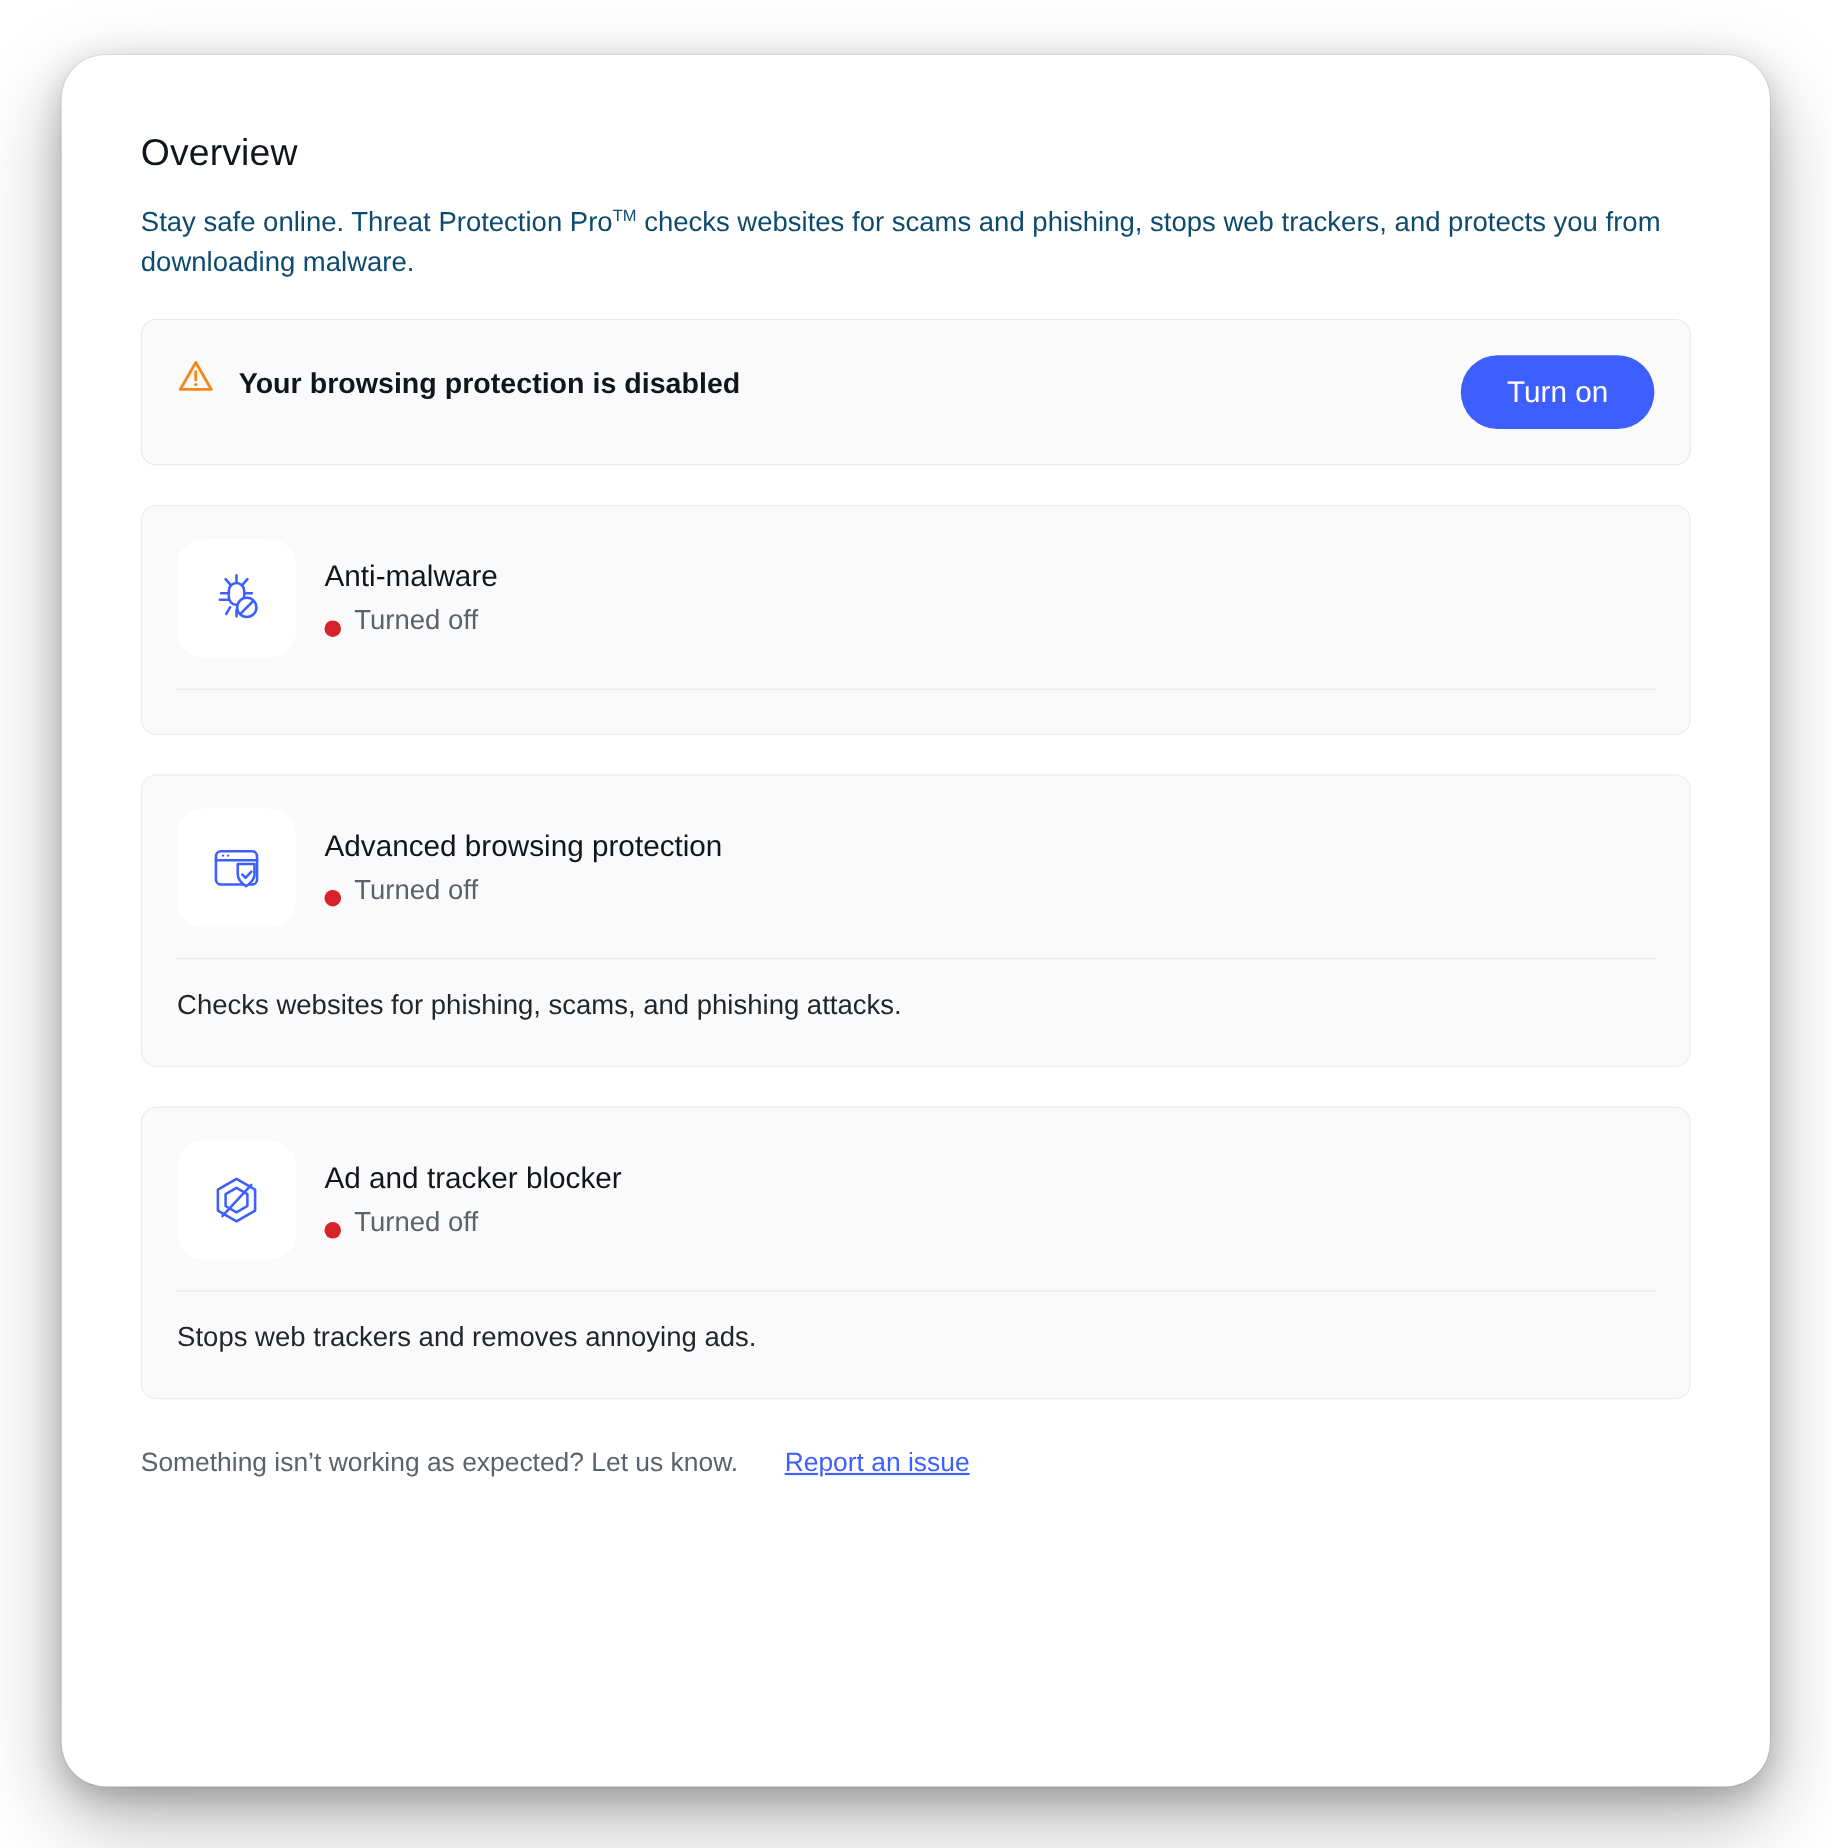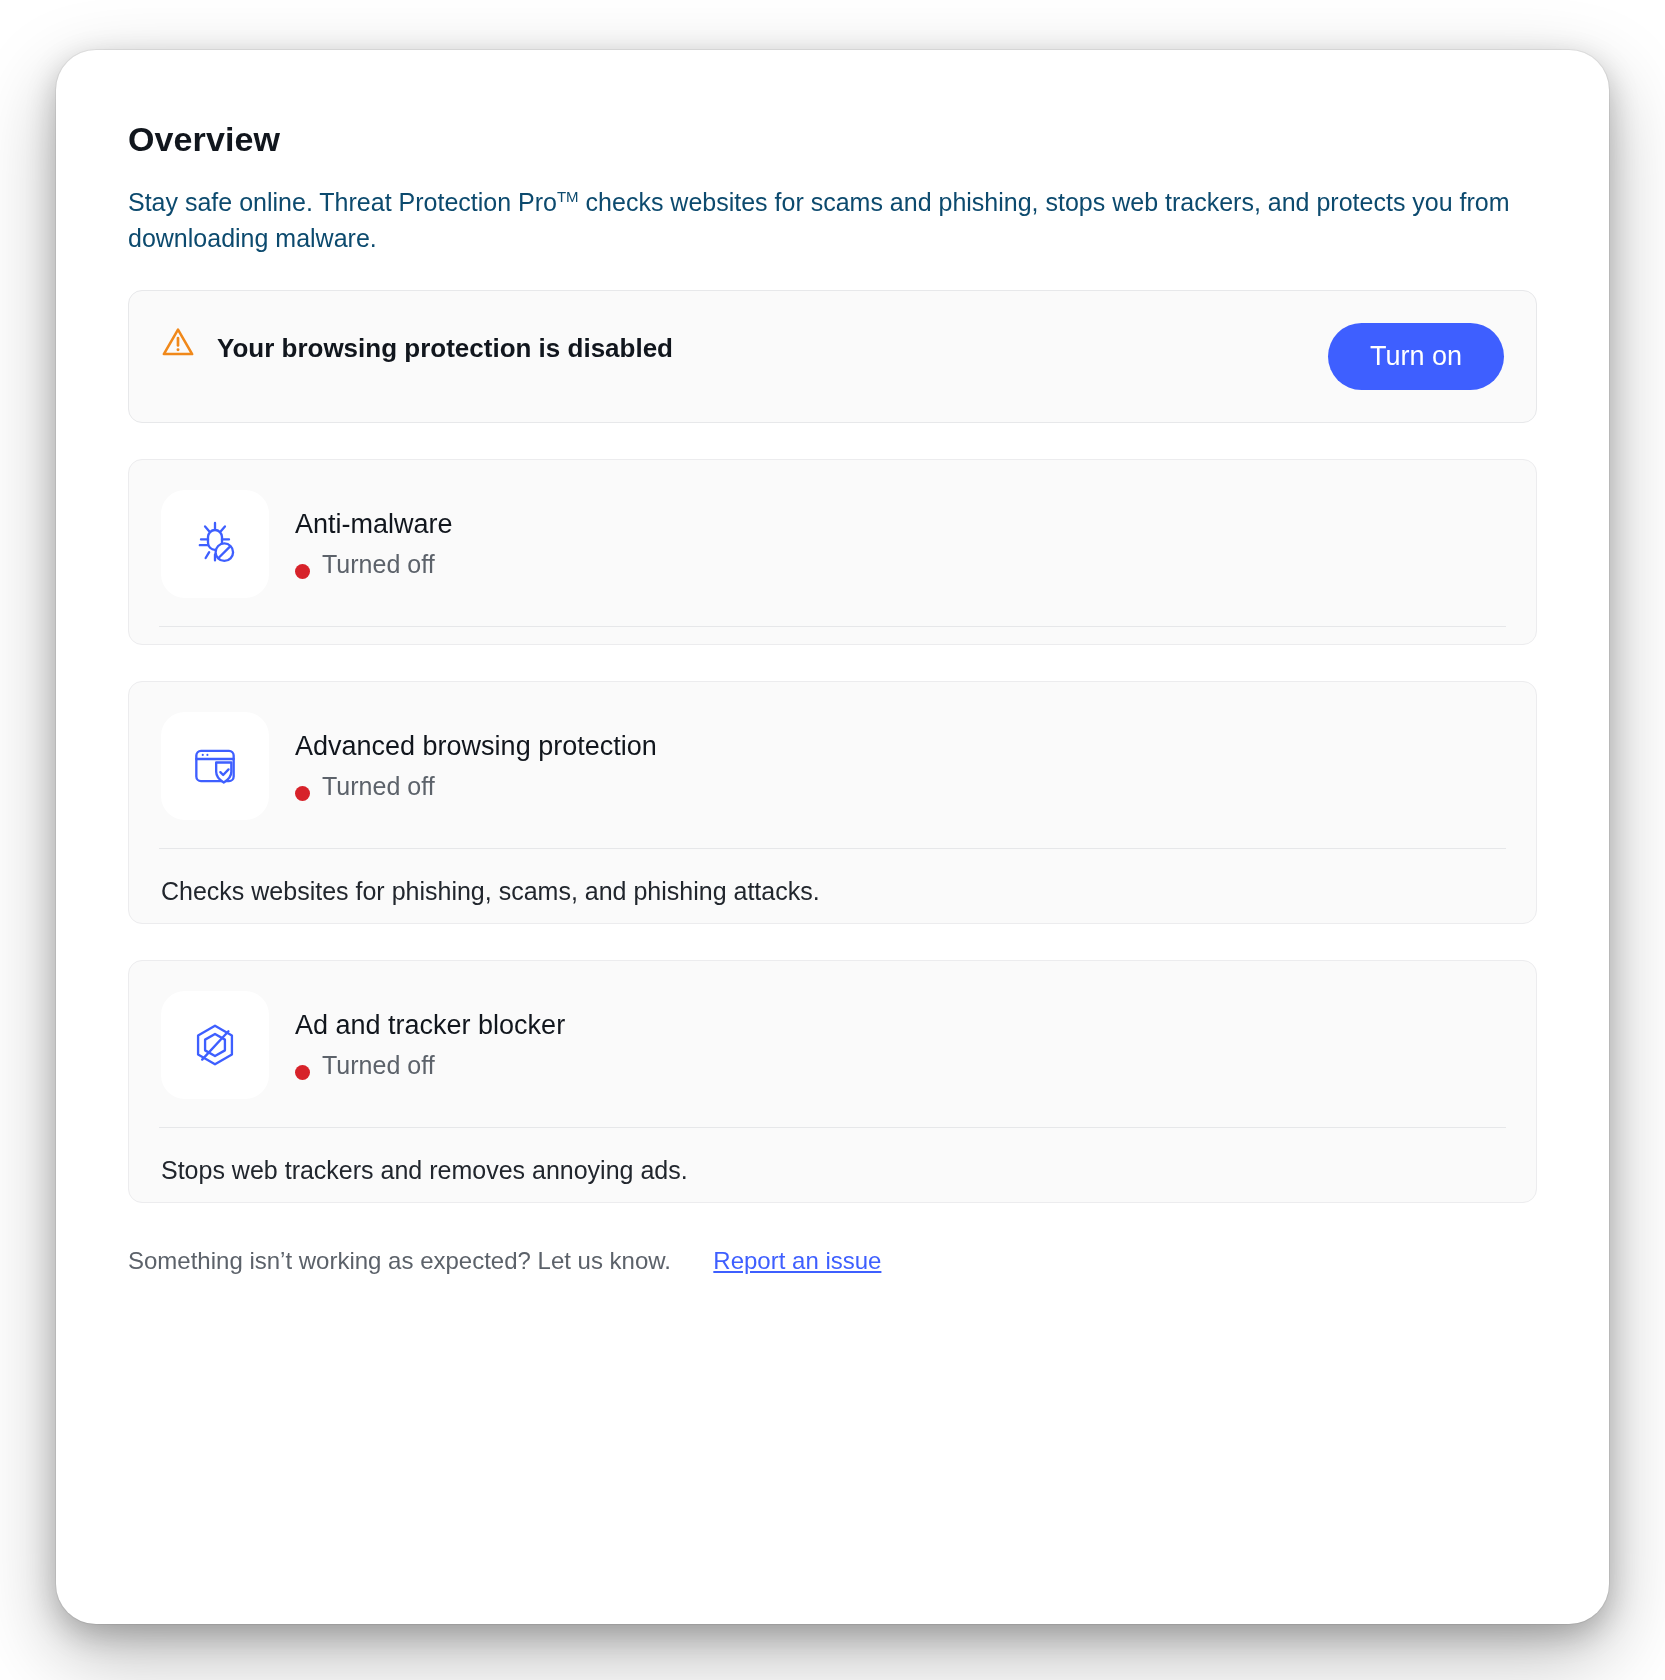--- a/index.html
+++ b/index.html
@@ -36,21 +36,21 @@
     overflow: hidden;
   }
 
   .content {
     box-sizing: border-box;
     padding: 70px 72px 0 72px;
   }
 
   .page-title {
     font-size: 34px;
-    font-weight: bold;
+    font-weight: normal;
     color: #11161d;
     letter-spacing: 0.1px;
     margin: 0 0 26px 0;
   }
 
   .intro {
     font-size: 25px;
     line-height: 1.42;
     color: #0c4a6e;
     margin: 0 0 34px 0;
@@ -112,21 +112,21 @@
     cursor: pointer;
     white-space: nowrap;
   }
 
   
   .feature-card {
     border: 1px solid #ececee;
     background: #fafafa;
     border-radius: 14px;
     box-sizing: border-box;
-    padding: 30px 32px 17px 32px;
+    padding: 30px 32px 40px 32px;
     margin-bottom: 36px;
   }
   .feature-head {
     display: flex;
     align-items: center;
     gap: 26px;
     padding-bottom: 28px;
   }
   .feature-icon {
     flex: 0 0 auto;

